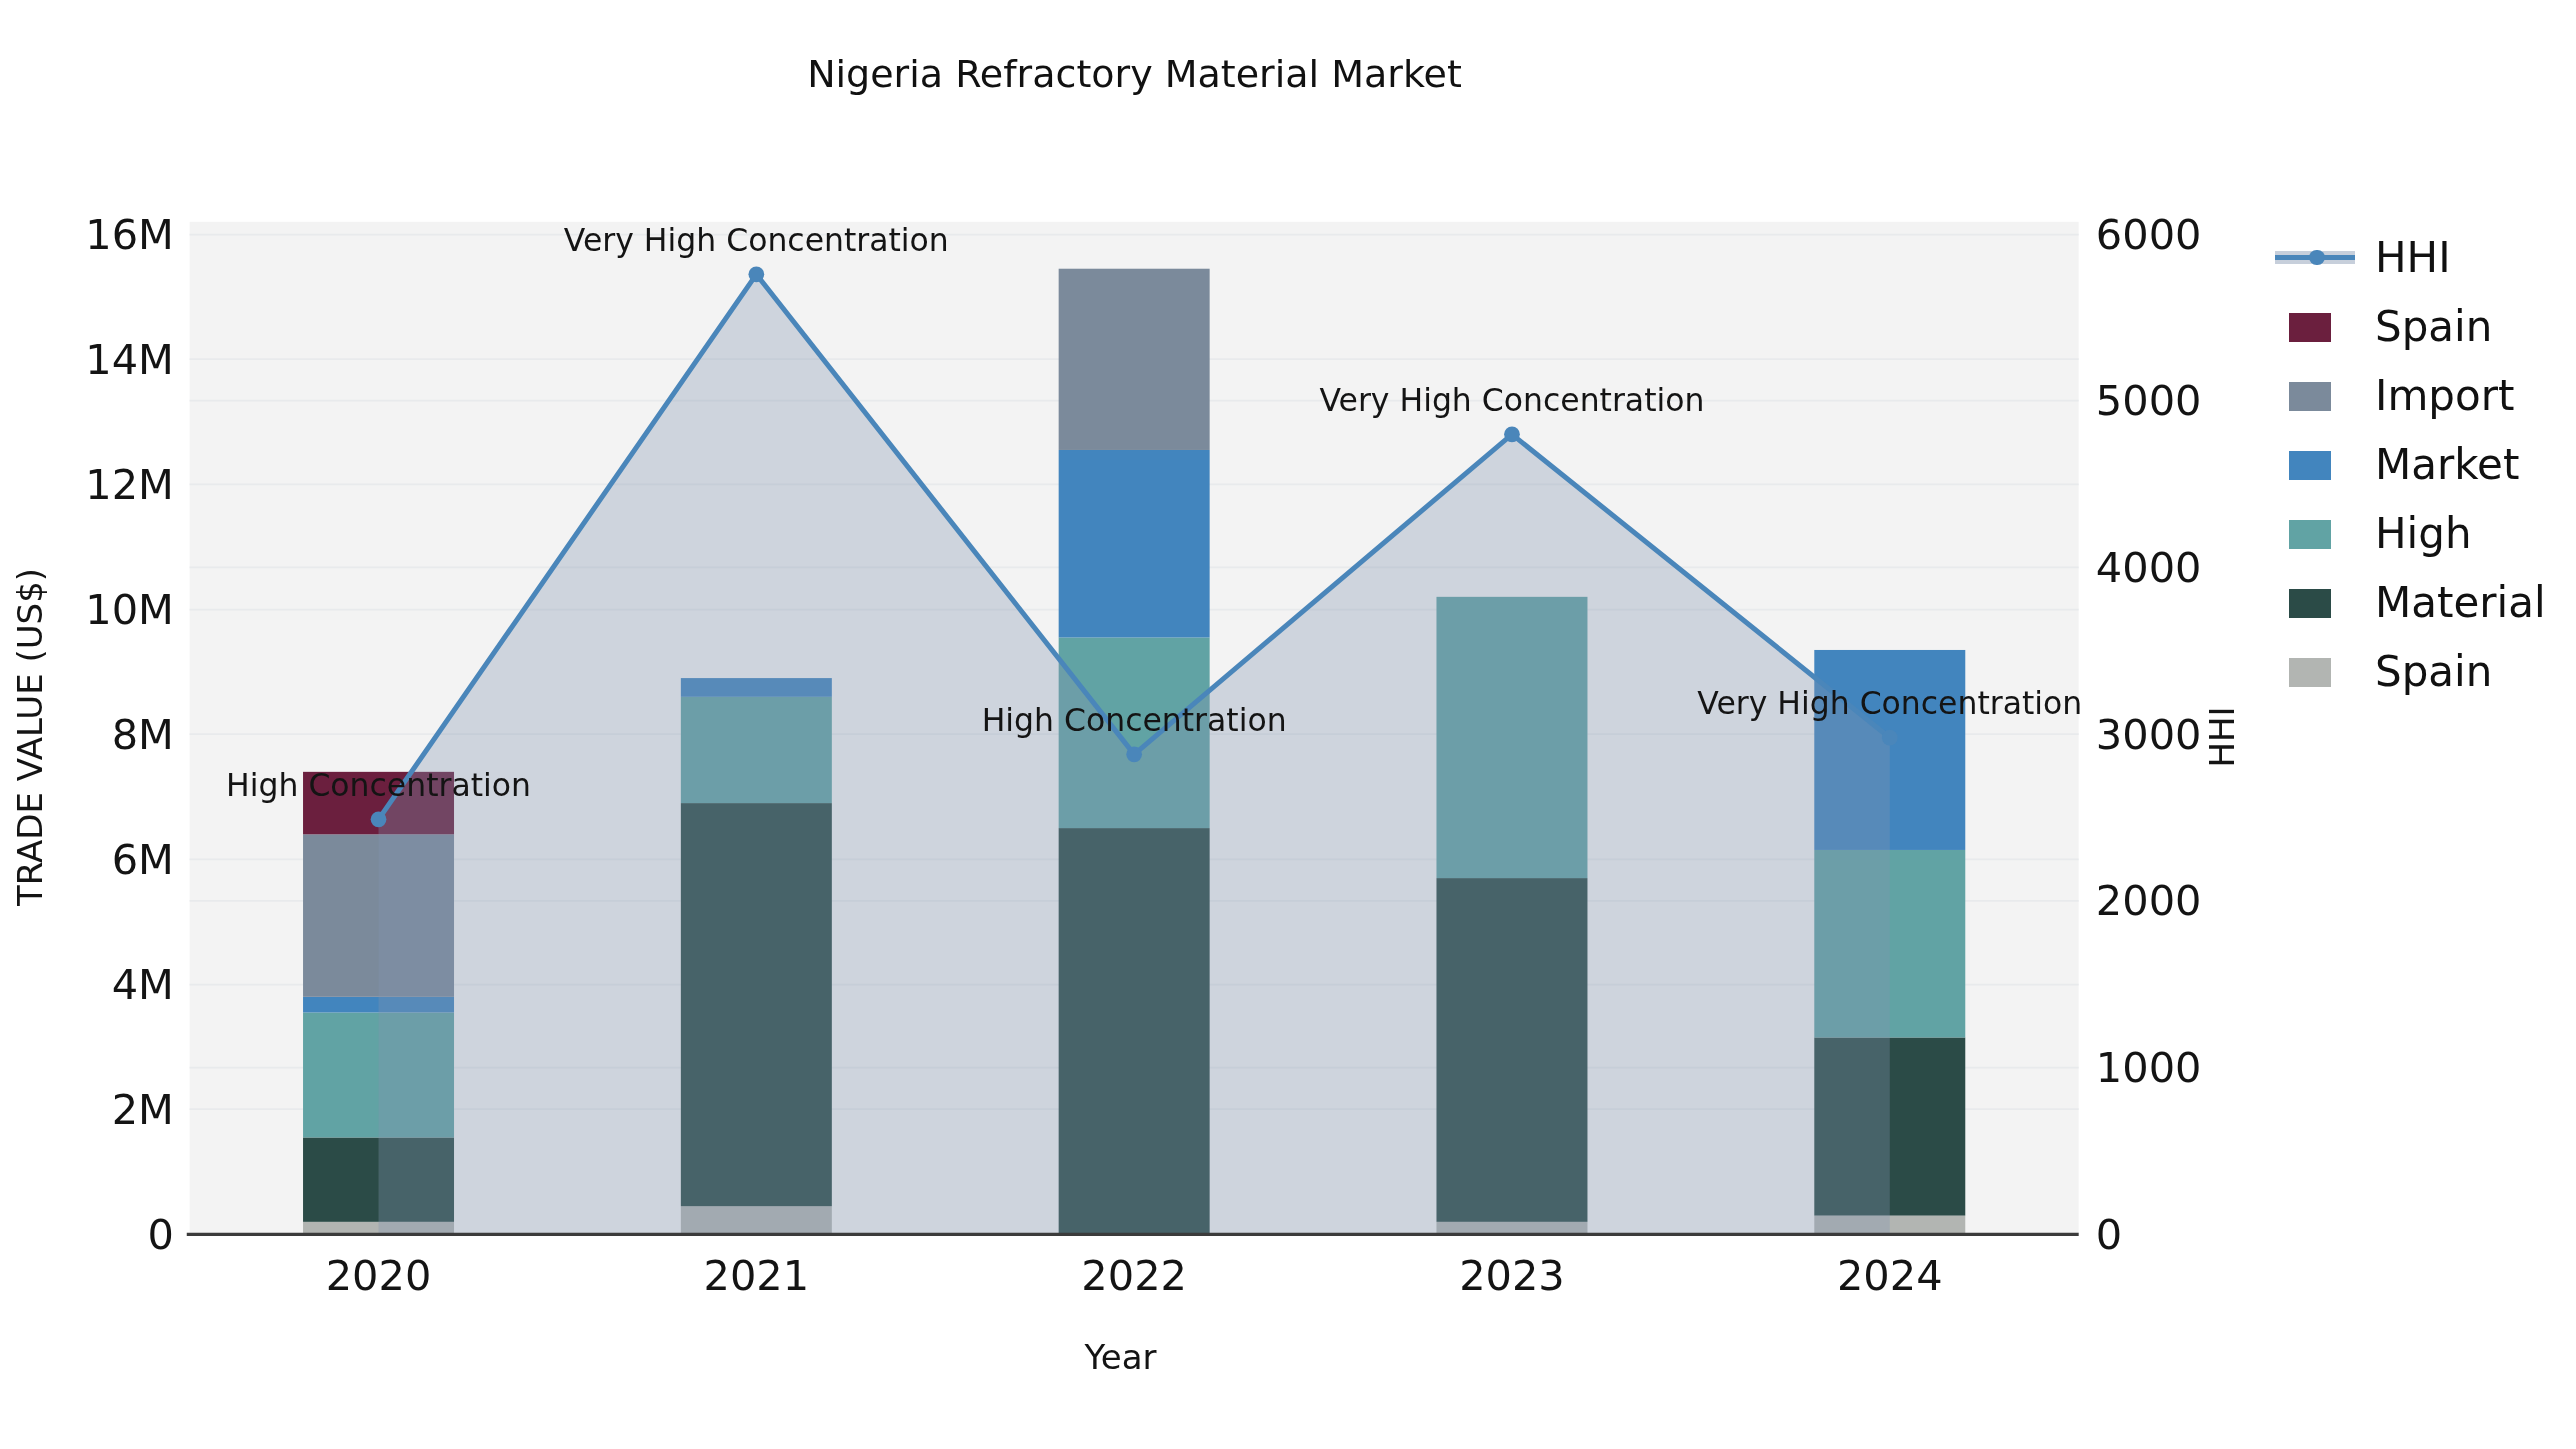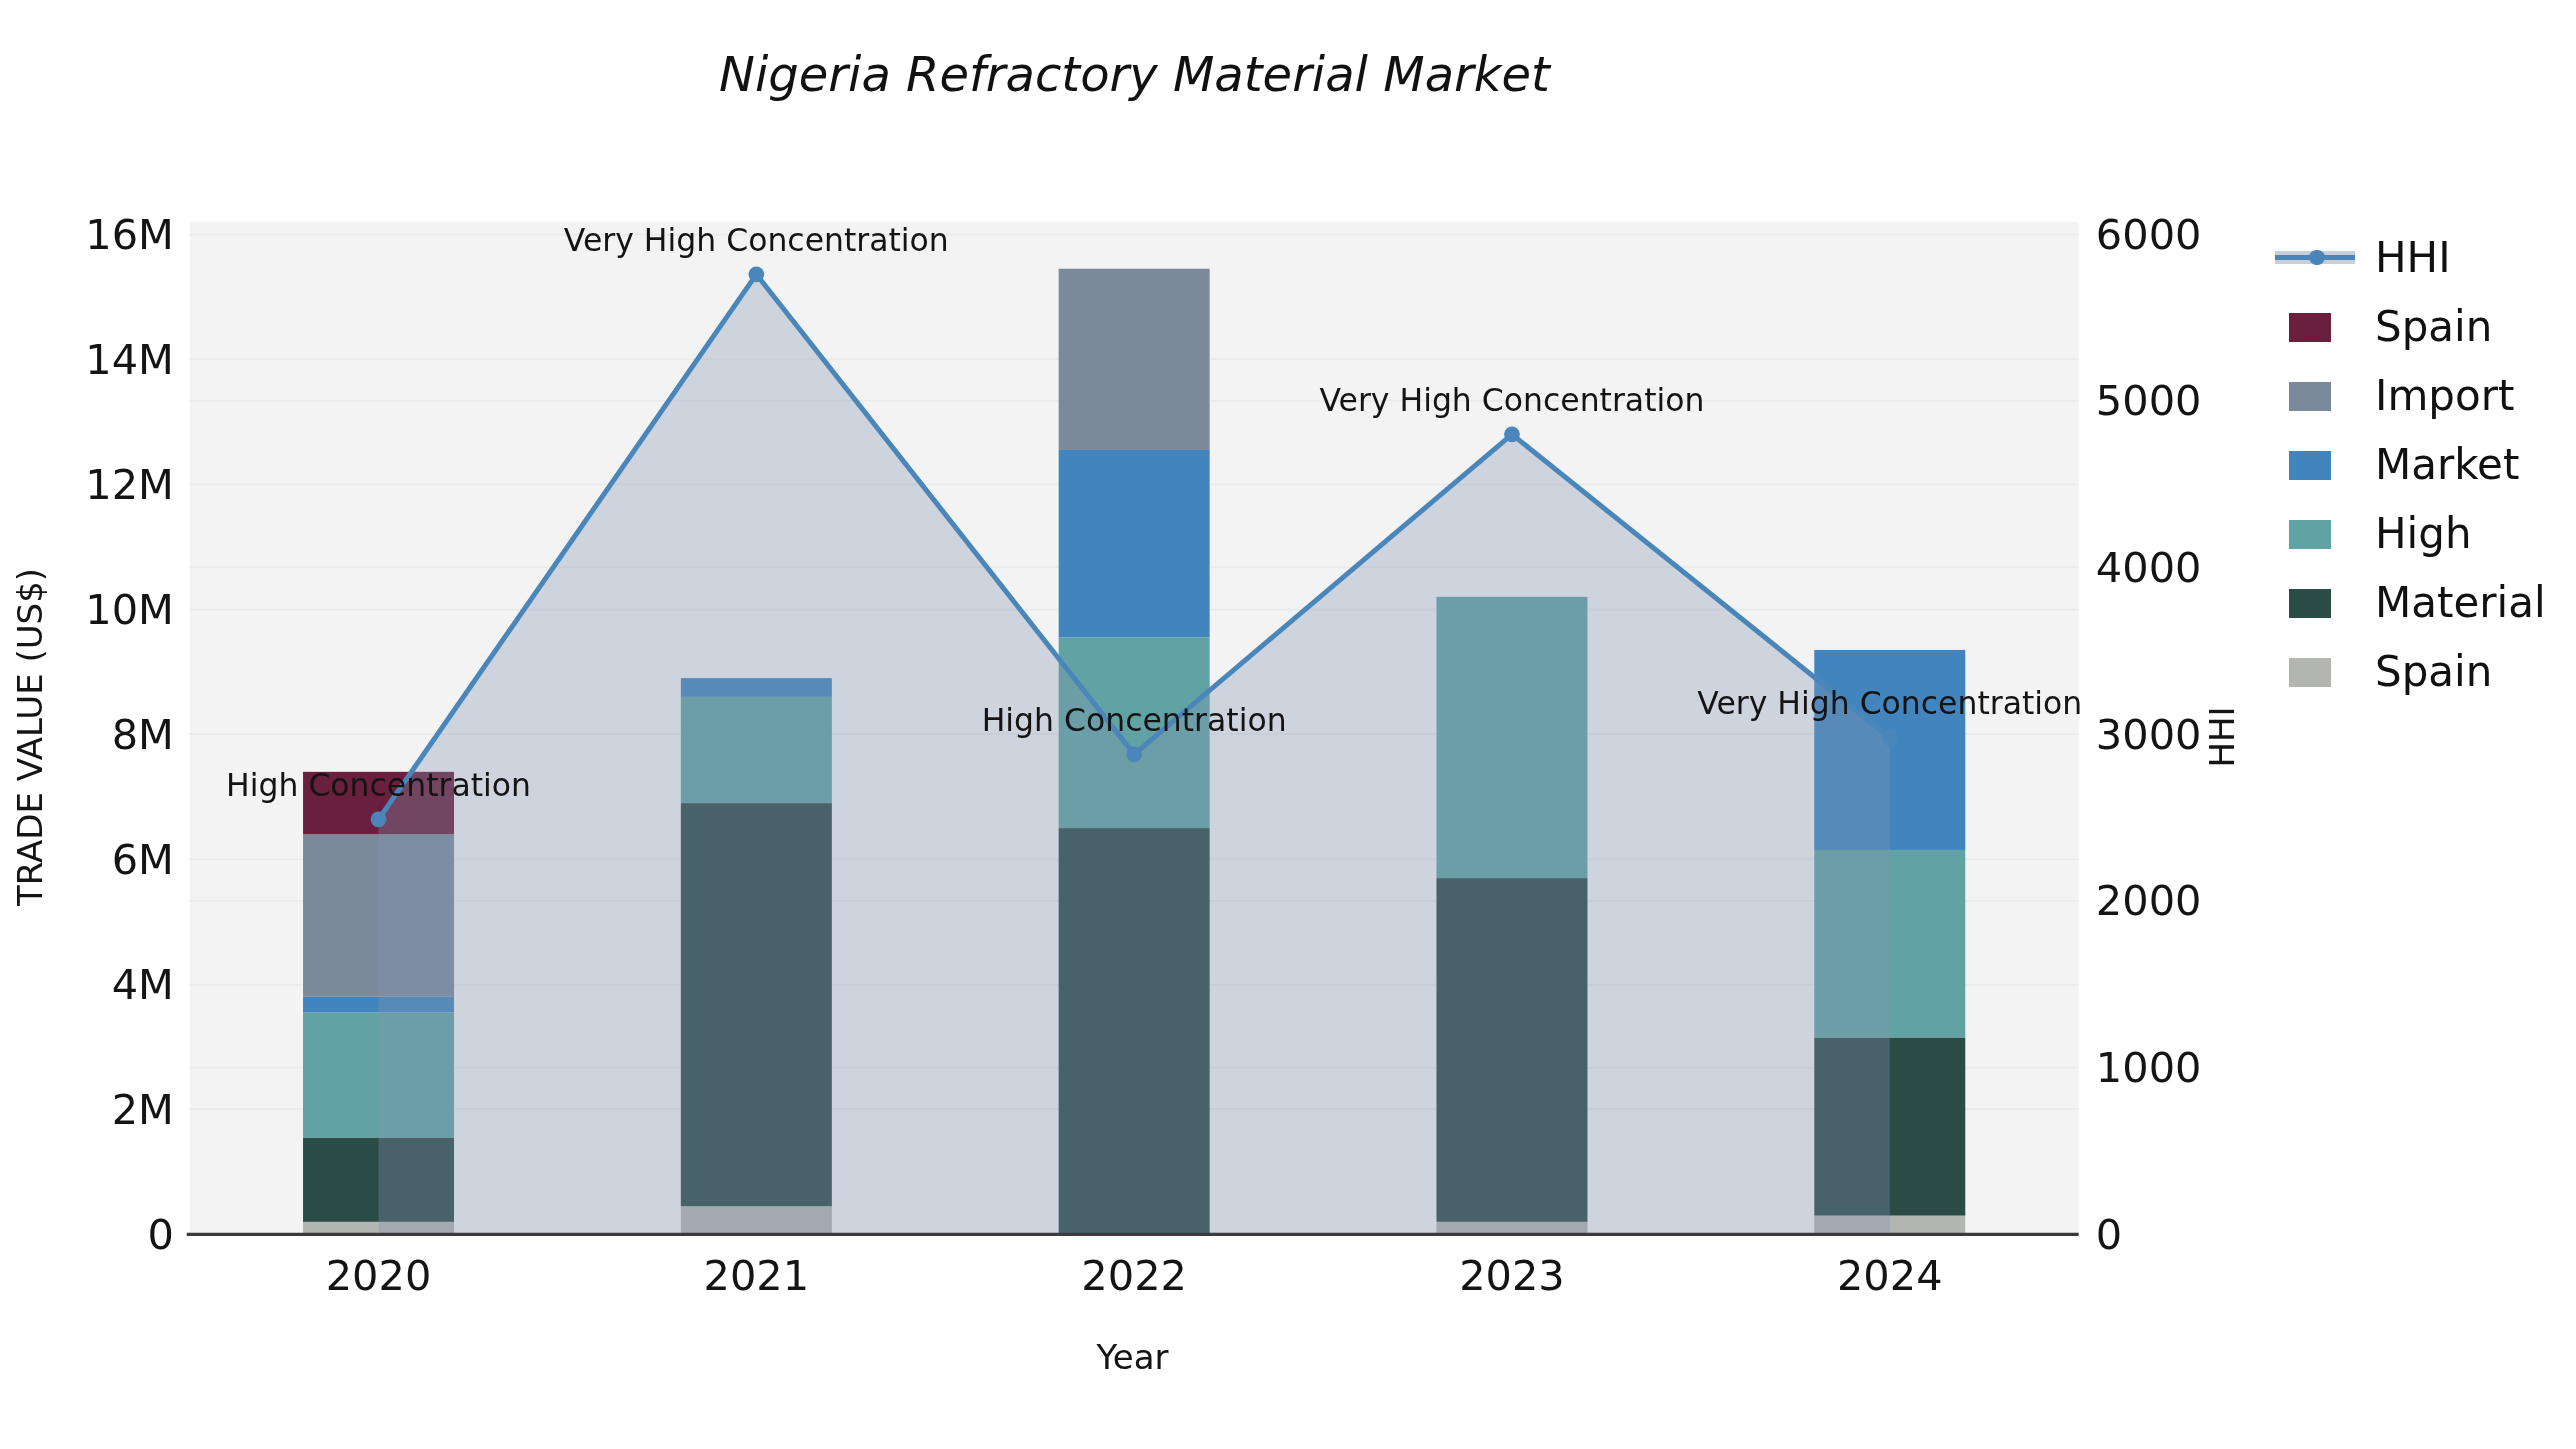--- a/index.html
+++ b/index.html
@@ -1,26 +1,26 @@
 <!DOCTYPE html>
 <html style="font-size:11.4px"><head>
 <meta charset="utf-8">
 <style>
   html,body{margin:0;padding:0;background:#ffffff;}
   body{width:2576px;height:1449px;position:relative;overflow:hidden;
        font-family:"DejaVu Sans","Liberation Sans",sans-serif;color:#141414;}
   .page{position:absolute;inset:0;}
   #plot{position:absolute;left:0;top:0;width:2576px;height:1449px;}
   .title-block{position:absolute;left:190px;top:43px;width:1889px;text-align:center;
-               font-size:48px;line-height:63px;color:#111111;font-style:italic;}
+               font-size:38px;line-height:63px;color:#111111;}
   .ylabel-left{position:absolute;left:30px;top:737px;transform:translate(-50%,-50%) rotate(-90deg);
                font-size:34px;white-space:nowrap;color:#141414;}
   .ylabel-right{position:absolute;left:2222px;top:737px;transform:translate(-50%,-50%) rotate(-90deg);
                font-size:34px;white-space:nowrap;color:#141414;}
-  .xlabel{position:absolute;left:188px;top:1337px;width:1889px;text-align:center;
+  .xlabel{position:absolute;left:176px;top:1337px;width:1889px;text-align:center;
           font-size:34px;color:#141414;}
   #legend{position:absolute;left:2275px;top:233px;}
   .legend-row{display:flex;align-items:center;height:49px;margin-bottom:20px;}
   .legend-marker{width:80px;height:31.5px;position:relative;flex:0 0 80px;}
   .legend-swatch{position:absolute;left:13.6px;top:2.1px;width:42px;height:29px;}
   .legend-band{position:absolute;left:0;top:9.3px;width:80px;height:13px;}
   .legend-line{position:absolute;left:0;top:13.6px;width:80px;height:4.3px;}
   .legend-dot{position:absolute;left:34px;top:7.9px;width:15.7px;height:15.7px;border-radius:50%;}
   .legend-label{margin-left:20px;font-size:42px;color:#111111;white-space:nowrap;}
 </style>

